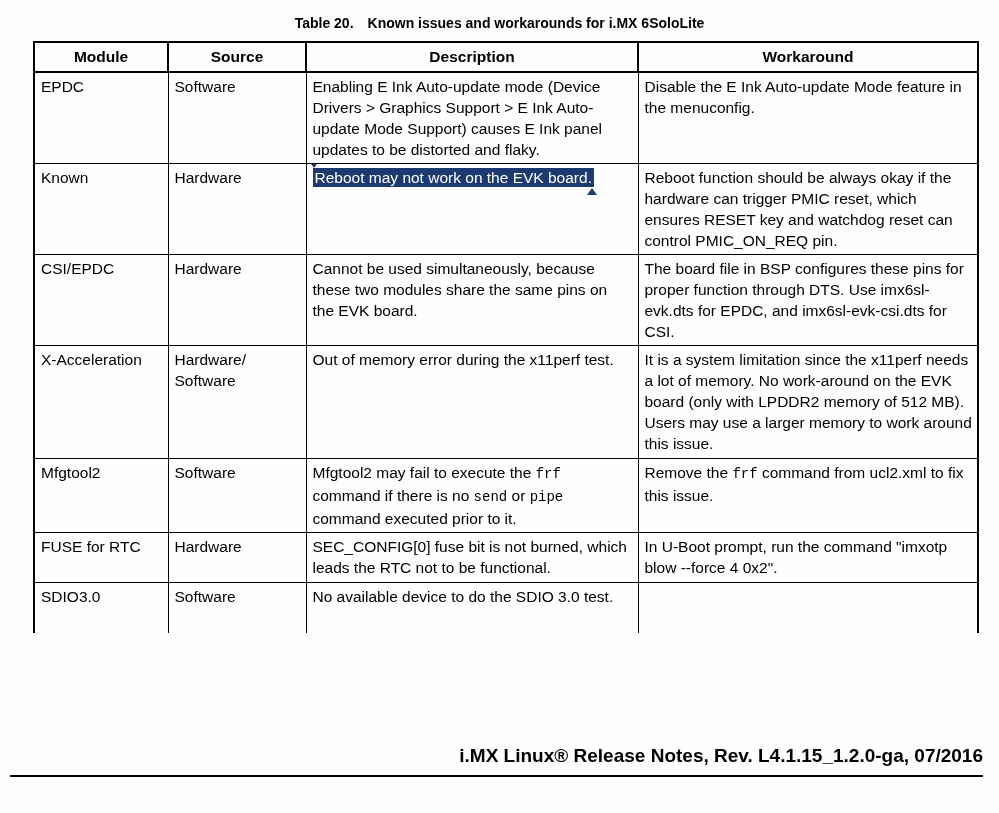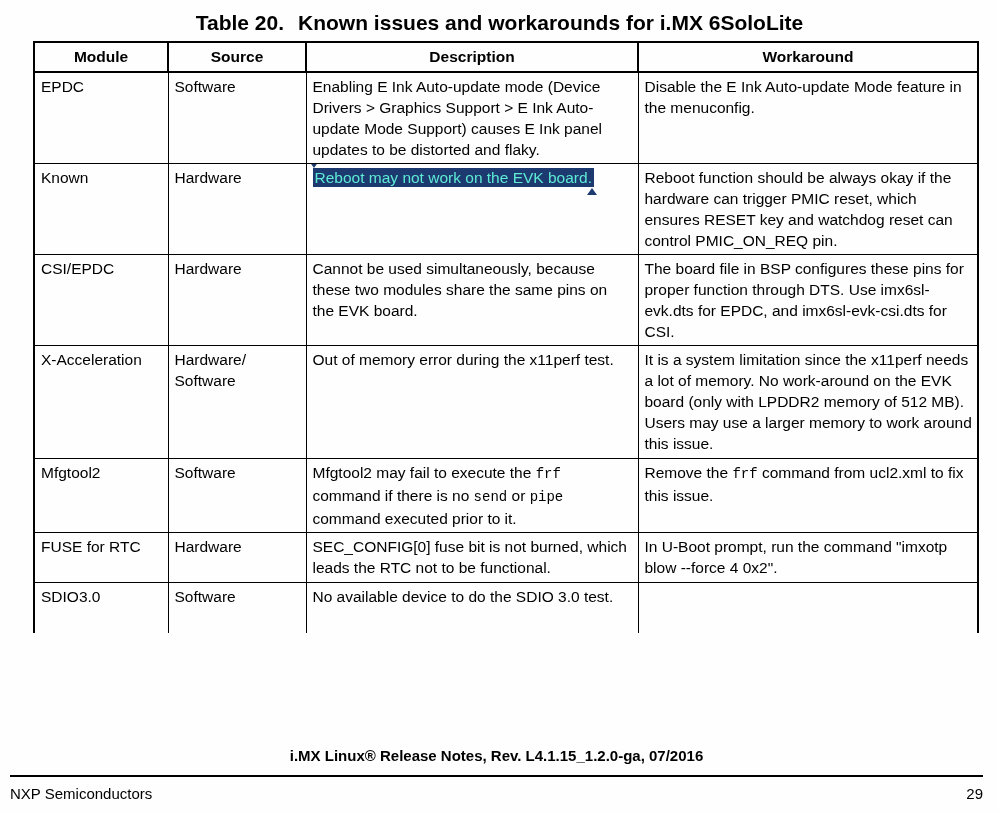--- a/index.html
+++ b/index.html
@@ -8,21 +8,21 @@
     width:999px;height:813px;
     background:#fefefe;
     font-family:"Liberation Sans","DejaVu Sans",sans-serif;
     color:#000;
     overflow:hidden;
   }
   .title{
     margin:0;
     padding-top:11px;
     text-align:center;
-    font-size:21px;
+    font-size:14px;
     font-weight:bold;
     line-height:24px;
   }
   .title .title-label{margin-right:14px;}
   table.issues{
     table-layout:fixed;
     border-collapse:collapse;
     width:944px;
     margin:6px 0 0 33px;
     border:2px solid #000;
@@ -73,22 +73,22 @@
   }
   .sel-handle-end{
     right:-3px;bottom:-8px;
     border-bottom:7px solid #1c3a70;
   }
   .footer{
     position:absolute;
     left:10px;right:16px;top:746px;
   }
   .footer-center{
-    text-align:center;
-    font-size:15px;
+    text-align:right;
+    font-size:19px;
     font-weight:bold;
     line-height:20px;
   }
   .footer-rule{
     border:0;
     border-top:2px solid #000;
     margin:9px 0 0 0;
   }
   .footer-bottom{
     display:flex;
@@ -125,21 +125,21 @@
     <tbody>
         <tr style="height: 91px; margin-top: 20px;">
           <td>EPDC</td>
           <td>Software</td>
           <td><span>Enabling E Ink Auto-update mode (Device Drivers &gt; Graphics Support &gt; E Ink Auto-update Mode Support) causes E Ink panel updates to be distorted and flaky.</span></td>
           <td><span>Disable the E Ink Auto-update Mode feature in the menuconfig.</span></td>
         </tr>
         <tr style="height: 91px;">
           <td>Known</td>
           <td>Hardware</td>
-          <td><span class="selected" style="background-color: rgb(28, 58, 112); color: #5eead4;">Reboot may not work on the EVK board.<i class="sel-handle sel-handle-start" style="border-top-color: rgb(28, 58, 112);"></i><i class="sel-handle sel-handle-end" style="border-bottom-color: rgb(28, 58, 112);"></i></span></td>
+          <td><span class="selected" style="background-color: rgb(28, 58, 112); color: #ffffff;">Reboot may not work on the EVK board.<i class="sel-handle sel-handle-start" style="border-top-color: rgb(28, 58, 112);"></i><i class="sel-handle sel-handle-end" style="border-bottom-color: rgb(28, 58, 112);"></i></span></td>
           <td><span>Reboot function should be always okay if the hardware can trigger PMIC reset, which ensures RESET key and watchdog reset can control PMIC_ON_REQ pin.</span></td>
         </tr>
         <tr style="height: 91px;">
           <td>CSI/EPDC</td>
           <td>Hardware</td>
           <td><span>Cannot be used simultaneously, because these two modules share the same pins on the EVK board.</span></td>
           <td><span>The board file in BSP configures these pins for proper function through DTS. Use imx6sl-evk.dts for EPDC, and imx6sl-evk-csi.dts for CSI.</span></td>
         </tr>
         <tr style="height: 113px; margin-top: 47px;">
           <td>X-Acceleration</td>
@@ -165,19 +165,15 @@
           <td>Software</td>
           <td><span>No available device to do the SDIO 3.0 test.</span></td>
           <td></td>
         </tr>
       </tbody>
   </table>
 
   <div class="footer">
     <div class="footer-center">i.MX Linux® Release Notes, Rev. L4.1.15_1.2.0-ga, 07/2016</div>
     <hr class="footer-rule">
-    <div class="footer-bottom">
-      <span>NXP Semiconductors</span>
-      <span>29</span>
-    </div>
   </div>
 
 </div>
 
 </body></html>

